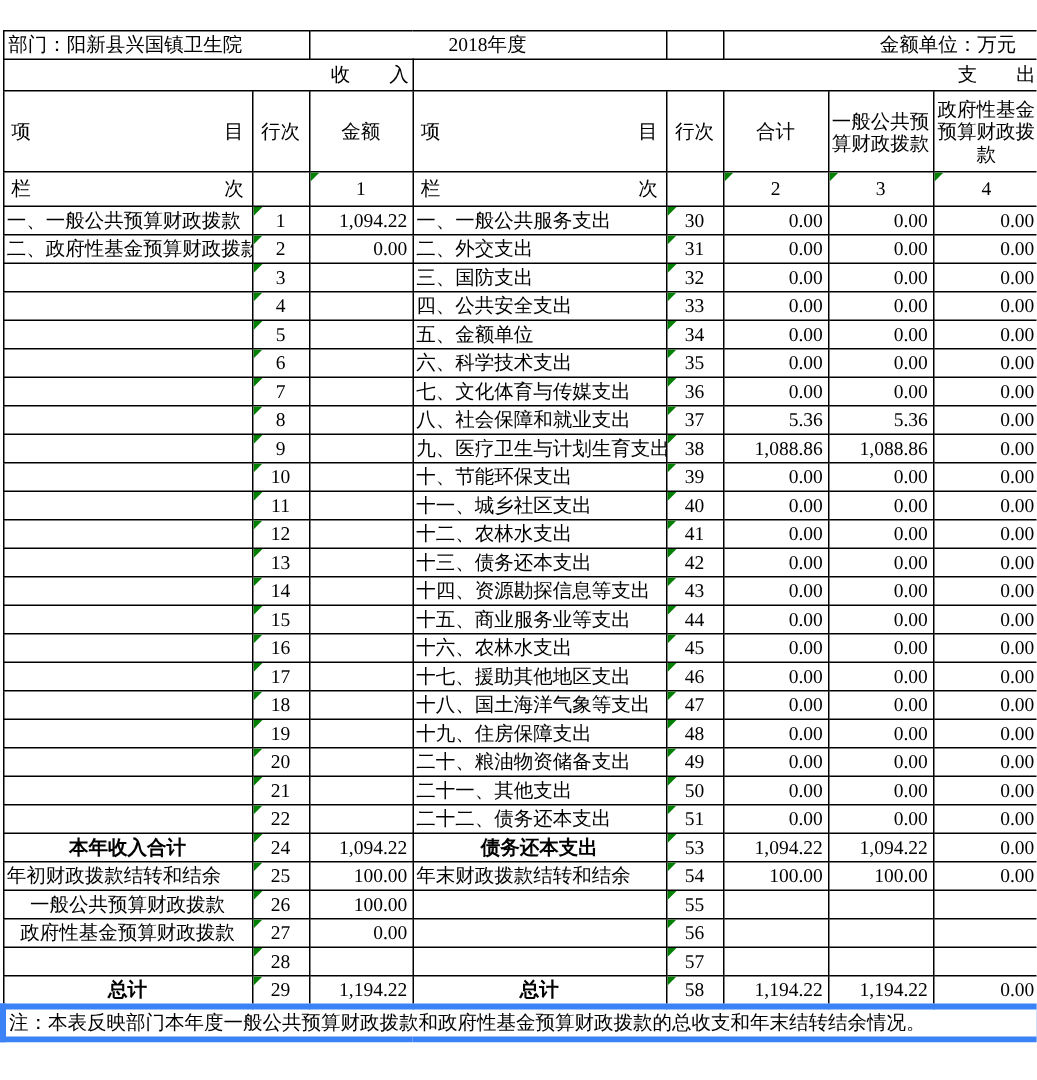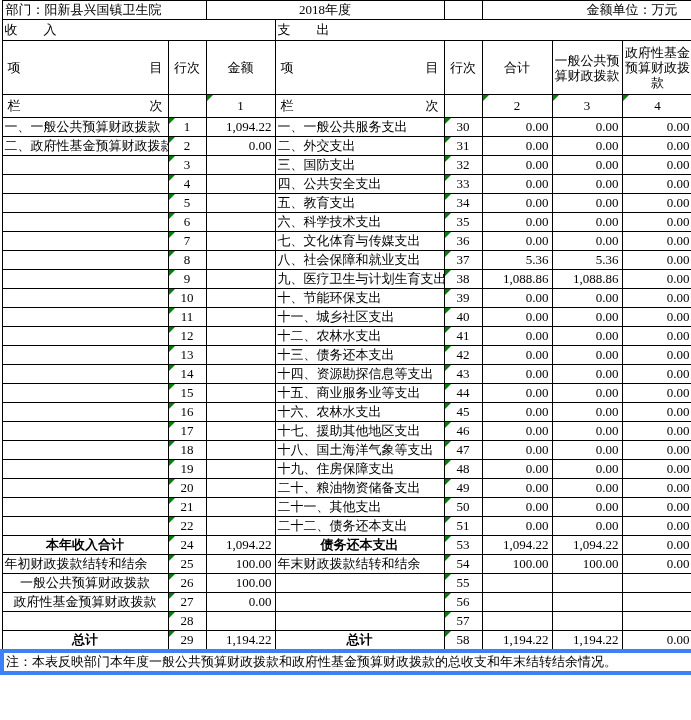--- a/index.html
+++ b/index.html
@@ -1,23 +1,23 @@
 <!DOCTYPE html>
 <html><head>
 <meta charset="utf-8">
 <style>
   html,body{margin:0;padding:0;background:#ffffff;}
   body{font-family:"Liberation Serif","DejaVu Serif",serif;color:#000;}
-  .sheet{width:691px;}
+  .sheet{width:691px;margin-top:20px;}
   table{border-collapse:collapse;table-layout:fixed;width:691px;}
   td{border:1px solid #000;font-size:13px;padding:0 2px;overflow:hidden;
      white-space:nowrap;position:relative;vertical-align:middle;box-sizing:border-box;}
   
   tr.r-title td{height:19px;border:1px solid #000;}
-  tr.r-section td{height:21px;text-align:left;}
+  tr.r-section td{height:21px;text-align:right;}
   tr.r-head td{height:54px;text-align:center;}
   tr.r-lan td{height:23px;}
   tbody.data td{height:19px;}
   tr.r-note td{height:20px;border:4px solid #3b82f6;}
   
   .l{text-align:left;}
   .c{text-align:center;}
   .r{text-align:right;padding-right:3px;}
   .b{font-weight:bold;}
   .wrap{white-space:normal;line-height:15px;padding:0 1px;}
@@ -140,21 +140,21 @@
           <td class="nw l">四、公共安全支出</td>
           <td class="c"><i class="mark"></i>33</td>
           <td class="r">0.00</td>
           <td class="r">0.00</td>
           <td class="r">0.00</td>
         </tr>
         <tr>
           <td class="nw l"></td>
           <td class="c"><i class="mark"></i>5</td>
           <td class="r"></td>
-          <td class="nw l">五、教育支出</td>
+          <td class="nw l">五、金额单位</td>
           <td class="c"><i class="mark"></i>34</td>
           <td class="r">0.00</td>
           <td class="r">0.00</td>
           <td class="r">0.00</td>
         </tr>
         <tr>
           <td class="nw l"></td>
           <td class="c"><i class="mark"></i>6</td>
           <td class="r"></td>
           <td class="nw l">六、科学技术支出</td>

